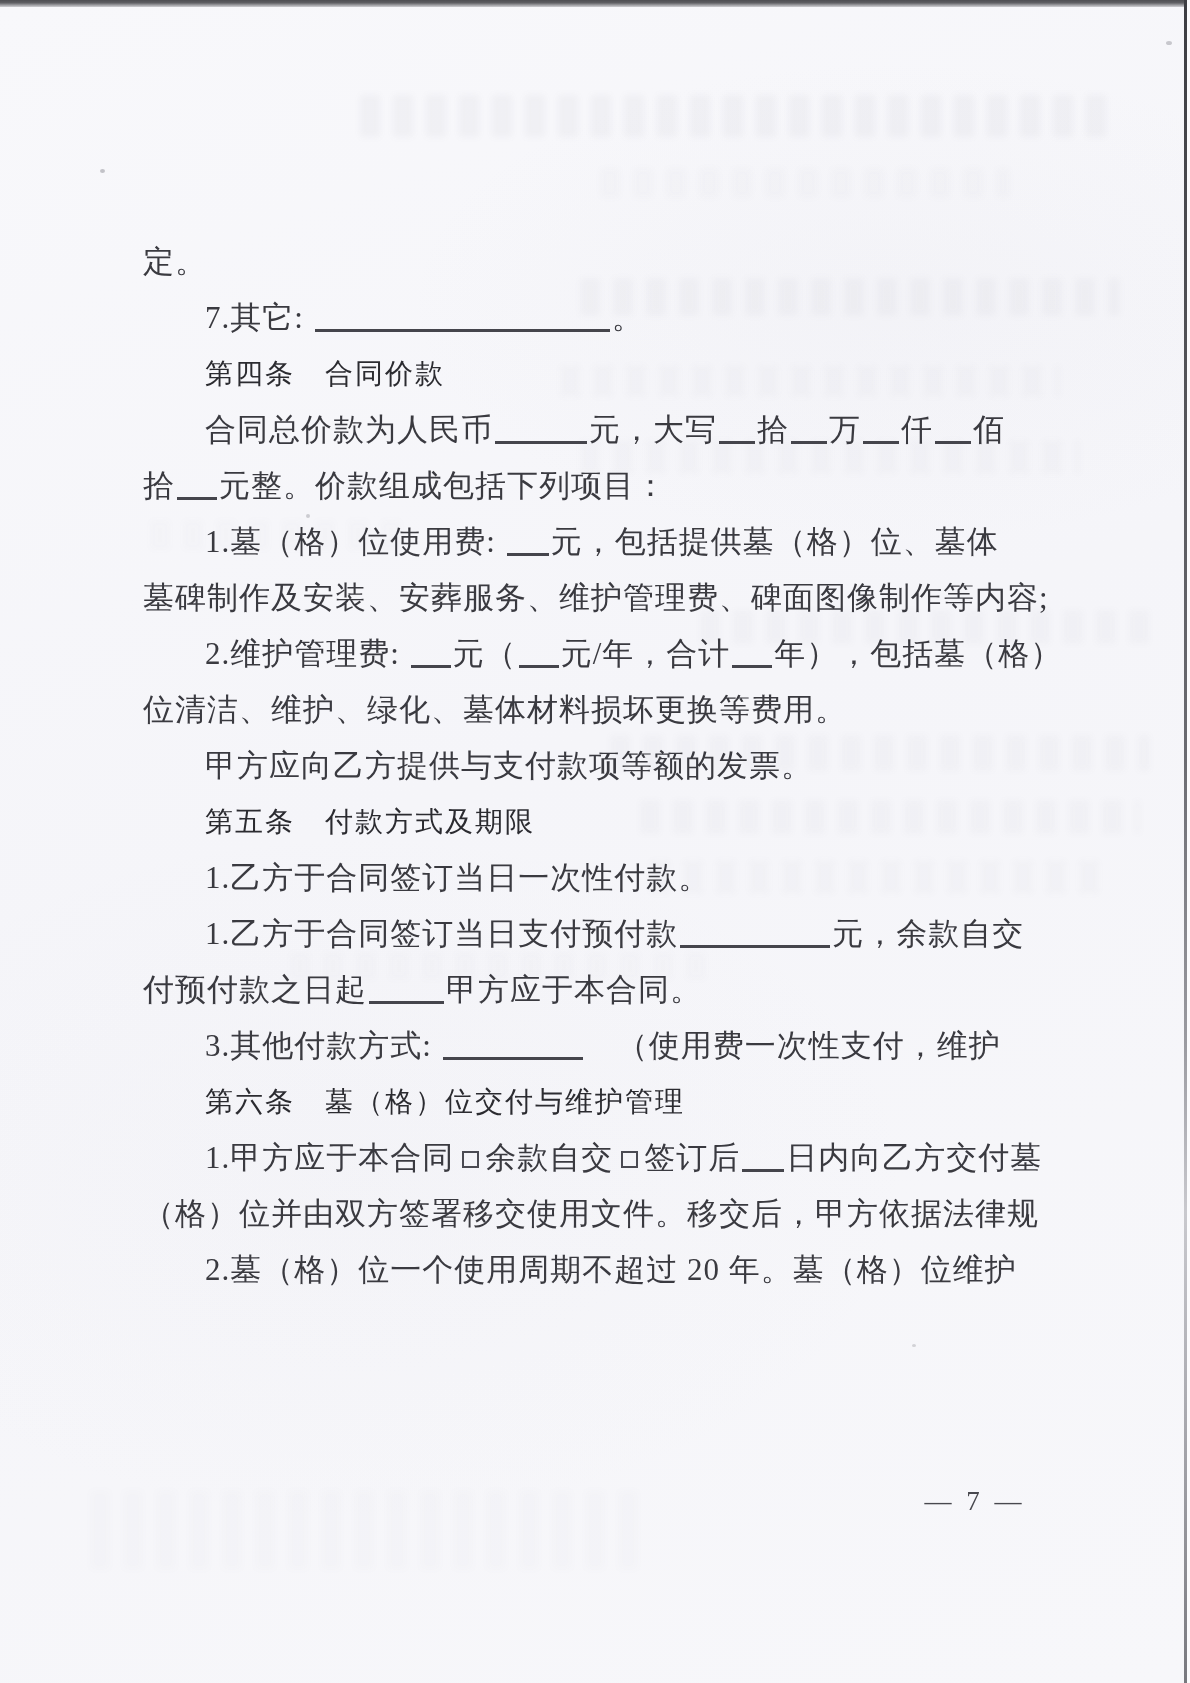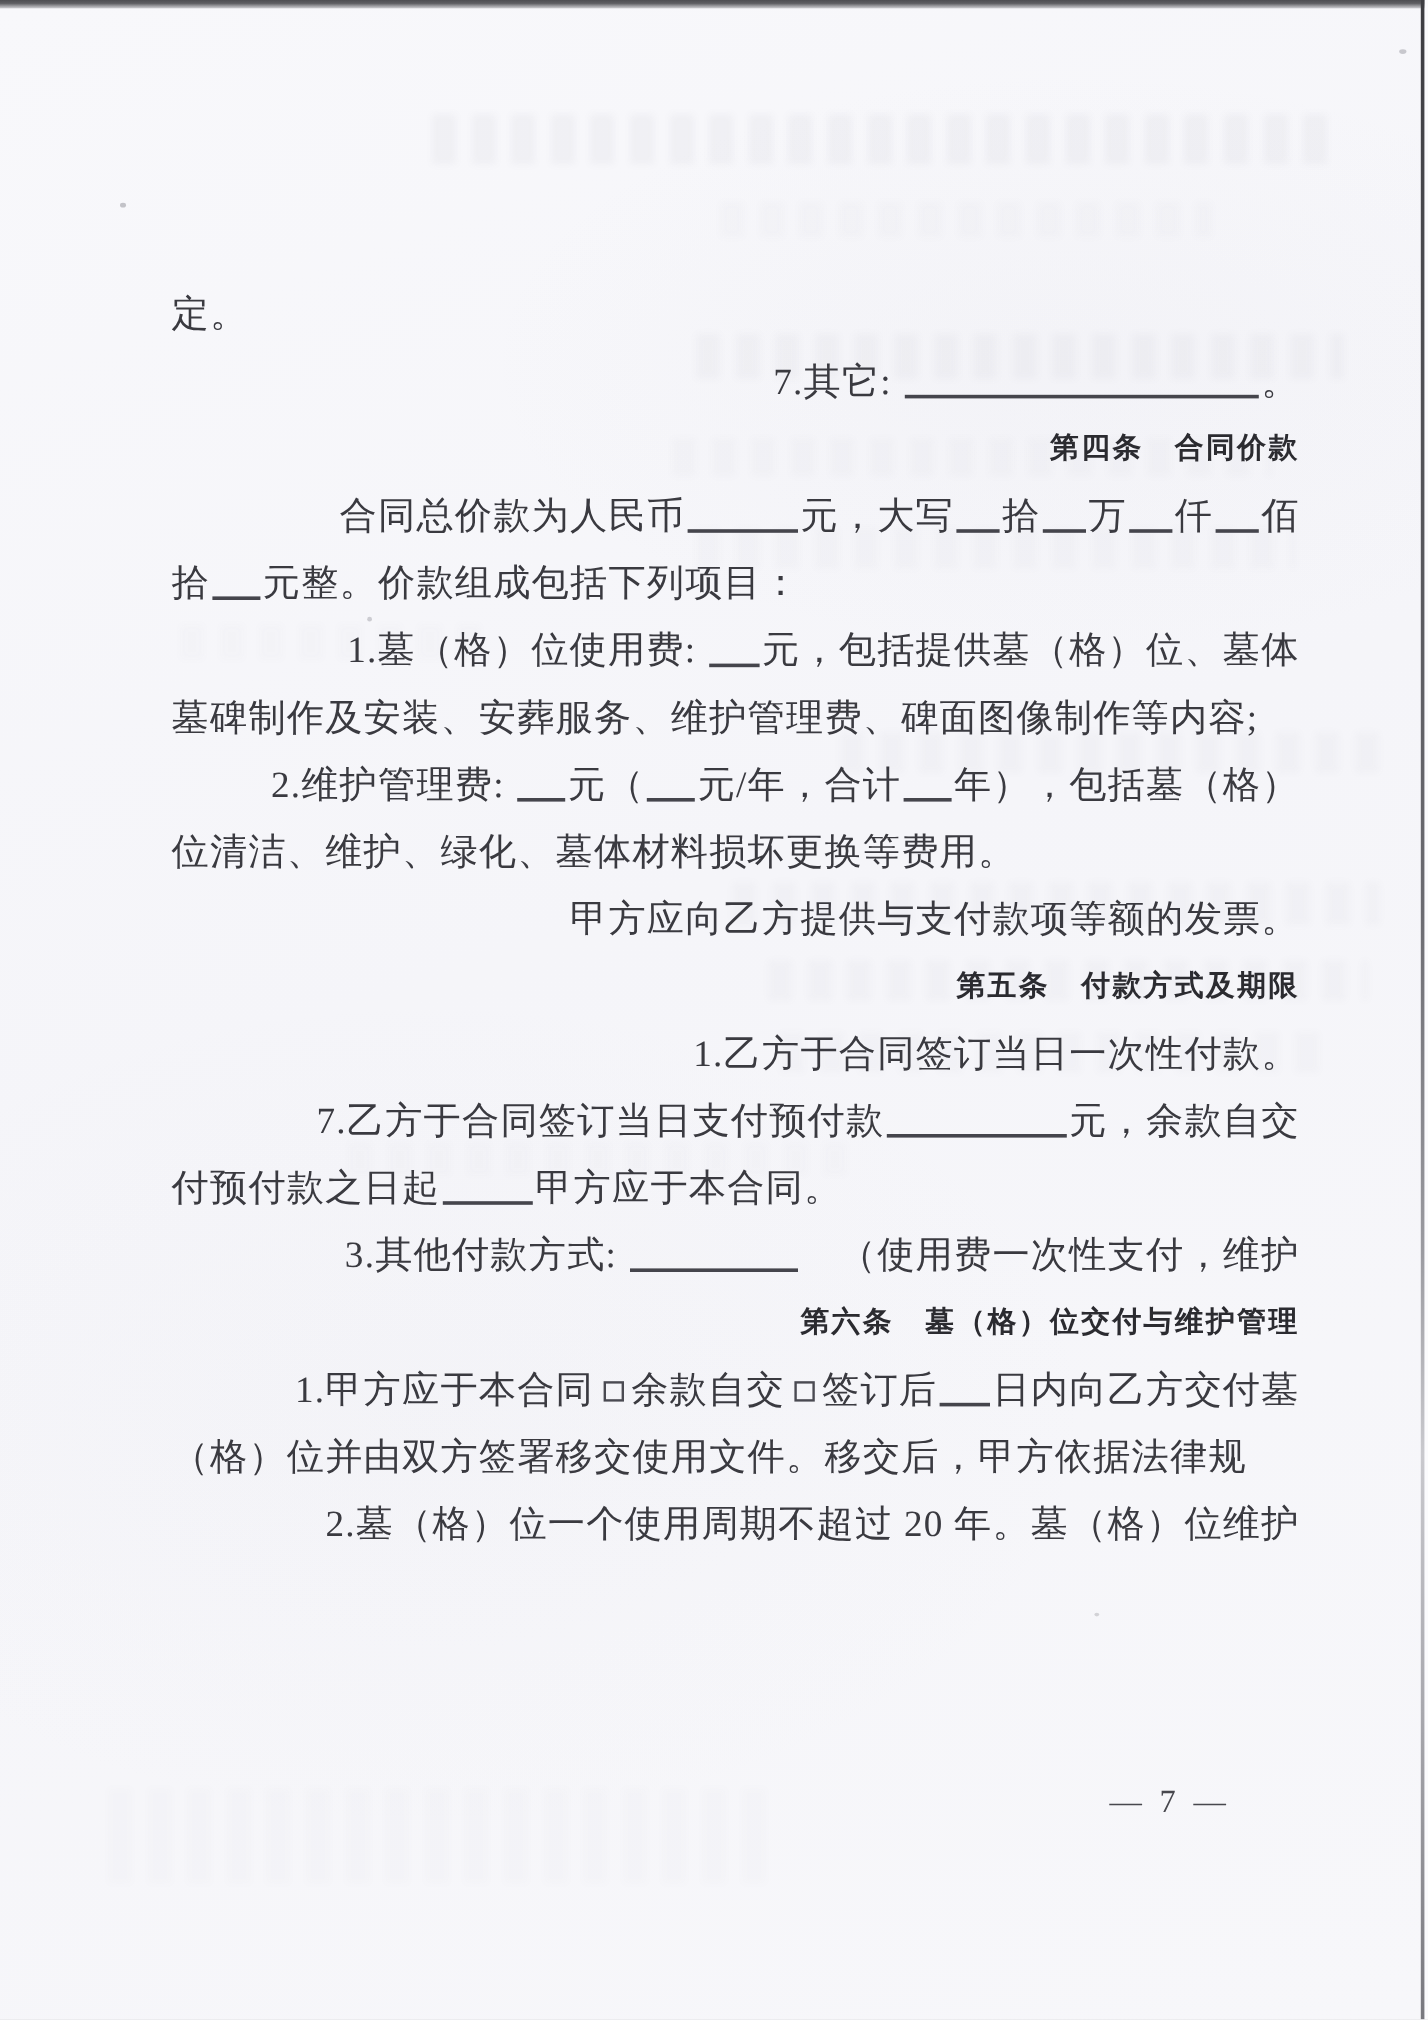--- a/index.html
+++ b/index.html
@@ -19,22 +19,22 @@
   .rightline{position:absolute;top:0;right:3px;width:3px;height:100%;
     background:linear-gradient(to bottom,#3d3d42 0%,#55555a 25%,#6b6b71 45%,#9b9ba1 62%,#c9c9ce 72%,#a7a7ad 85%,#78787e 100%);}
   .rightpaper{position:absolute;top:0;right:0;width:3px;height:100%;background:#fbfbfd;}
   .speck{position:absolute;background:#8e8e96;border-radius:50%;}
   
   .ghost{position:absolute;filter:blur(3px);
     background:repeating-linear-gradient(90deg, rgba(128,128,145,.55) 0 20px, rgba(128,128,145,0) 20px 33px);}
   
   .column{position:absolute;left:143px;top:234px;width:940px;color:var(--ink,#3a3a40);}
   .line{height:56px;line-height:56px;font-size:31px;letter-spacing:1px;white-space:nowrap;}
-  .line.indent{padding-left:62px;text-align:right;}
-  .line.heading{font-weight:bold;color:var(--heading-ink,#2b2b30);letter-spacing:2px;font-size:24px;}
+  .line.indent{padding-left:62px;}
+  .line.heading{font-weight:normal;color:var(--heading-ink,#2b2b30);letter-spacing:2px;font-size:28px;}
   .run{display:inline;}
   .blank{display:inline-block;height:4px;border-bottom:3px solid #45454c;transform:translateY(4px);margin:0 2px;}
   .checkbox{display:inline-block;width:13px;height:13px;border:2px solid #4a4a52;margin:0 6px 0 8px;background:transparent;}
   .footer{position:absolute;left:900px;top:1478px;width:150px;height:46px;line-height:46px;
     text-align:center;font-size:27px;letter-spacing:4px;color:#48484e;}
 </style>
 </head>
 <body>
 
 <div class="page">
@@ -67,21 +67,21 @@
       <div class="line indent heading"><span class="run">第四条　合同价款</span></div>
       <div class="line indent"><span class="run">合同总价款为人民币</span><span class="blank" style="width: 92px;"></span><span class="run">元，大写</span><span class="blank" style="width: 36px;"></span><span class="run">拾</span><span class="blank" style="width: 36px;"></span><span class="run">万</span><span class="blank" style="width: 36px;"></span><span class="run">仟</span><span class="blank" style="width: 36px;"></span><span class="run">佰</span></div>
       <div class="line"><span class="run">拾</span><span class="blank" style="width: 40px;"></span><span class="run">元整。价款组成包括下列项目：</span></div>
       <div class="line indent"><span class="run">1.墓（格）位使用费: </span><span class="blank" style="width: 42px;"></span><span class="run">元，包括提供墓（格）位、墓体</span></div>
       <div class="line"><span class="run">墓碑制作及安装、安葬服务、维护管理费、碑面图像制作等内容;</span></div>
       <div class="line indent"><span class="run">2.维护管理费: </span><span class="blank" style="width: 40px;"></span><span class="run">元（</span><span class="blank" style="width: 40px;"></span><span class="run">元/年，合计</span><span class="blank" style="width: 40px;"></span><span class="run">年），包括墓（格）</span></div>
       <div class="line"><span class="run">位清洁、维护、绿化、墓体材料损坏更换等费用。</span></div>
       <div class="line indent"><span class="run">甲方应向乙方提供与支付款项等额的发票。</span></div>
       <div class="line indent heading"><span class="run">第五条　付款方式及期限</span></div>
       <div class="line indent"><span class="run">1.乙方于合同签订当日一次性付款。</span></div>
-      <div class="line indent"><span class="run">7.乙方于合同签订当日支付预付款</span><span class="blank" style="width: 150px;"></span><span class="run">元，余款自交</span></div>
+      <div class="line indent"><span class="run">1.乙方于合同签订当日支付预付款</span><span class="blank" style="width: 150px;"></span><span class="run">元，余款自交</span></div>
       <div class="line"><span class="run">付预付款之日起</span><span class="blank" style="width: 75px;"></span><span class="run">甲方应于本合同。</span></div>
       <div class="line indent"><span class="run">3.其他付款方式: </span><span class="blank" style="width: 140px;"></span><span class="run">　（使用费一次性支付，维护</span></div>
       <div class="line indent heading"><span class="run">第六条　墓（格）位交付与维护管理</span></div>
       <div class="line indent"><span class="run">1.甲方应于本合同</span><span class="checkbox"></span><span class="run">余款自交</span><span class="checkbox"></span><span class="run">签订后</span><span class="blank" style="width: 42px;"></span><span class="run">日内向乙方交付墓</span></div>
       <div class="line"><span class="run">（格）位并由双方签署移交使用文件。移交后，甲方依据法律规</span></div>
       <div class="line indent"><span class="run">2.墓（格）位一个使用周期不超过 20 年。墓（格）位维护</span></div>
     </div>
 
   <div class="footer">— 7 —</div>
 

